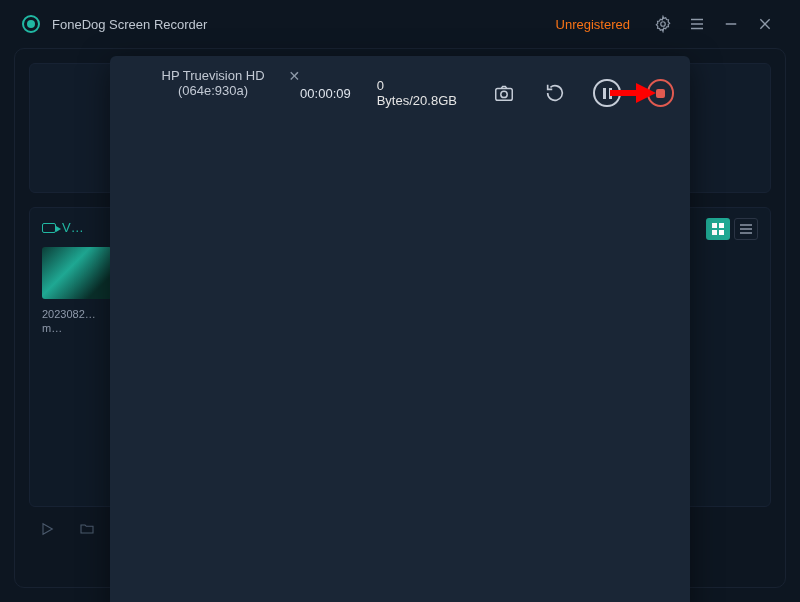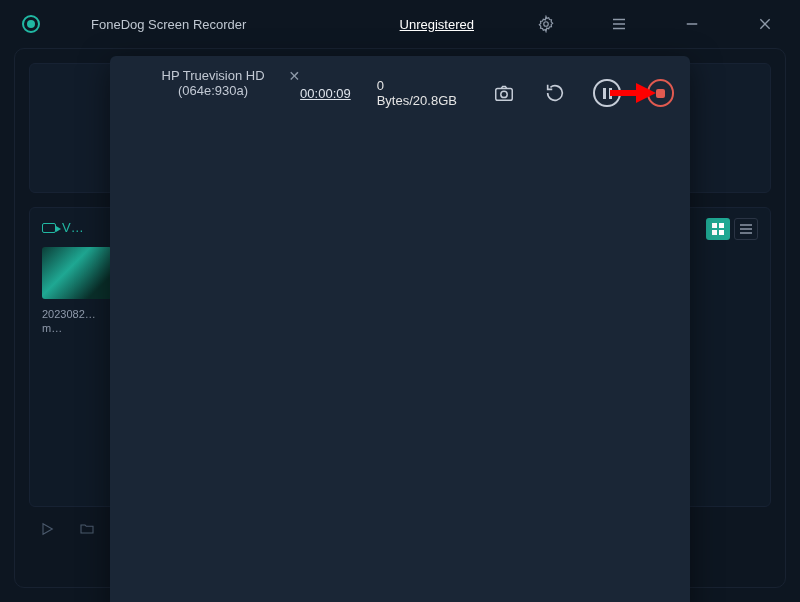--- a/index.html
+++ b/index.html
@@ -12,21 +12,20 @@
     overflow: hidden;
     position: relative;
   }
 
   
   .titlebar {
     display: flex;
     align-items: center;
     height: 48px;
     padding: 0 18px 0 22px;
-    gap: 39px;
   }
   .titlebar .logo {
     width: 18px; height: 18px;
     border-radius: 50%;
     border: 2px solid #21b8a3;
     position: relative;
     margin-right: 12px;
   }
   .titlebar .logo::after {
     content: "";
@@ -34,22 +33,21 @@
     inset: 3px;
     border-radius: 50%;
     background: #21b8a3;
   }
   .titlebar .title {
     font-size: 13px;
     color: #bfc7d1;
   }
   .titlebar .spacer { flex: 1; }
   .titlebar .unreg {
-    color: #ffffff;
-    text-decoration: underline;
+    color: #f97316;
     font-size: 13px;
     margin-right: 16px;
   }
   .tb-icon {
     width: 22px; height: 22px;
     display: flex;
     align-items: center;
     justify-content: center;
     margin: 0 6px;
     color: #8e99a8;
@@ -279,21 +277,21 @@
   .controls {
     height: 50px;
     display: flex;
     align-items: center;
     justify-content: center;
     gap: 26px;
     color: #c6cdd8;
     font-size: 13px;
     position: relative;
   }
-  .timer { color:#dfe4ec;text-decoration:underline; }
+  .timer { color:#dfe4ec; }
   .filesize { color:#e5e5e5; }
   .ctrl-ico {
     width: 26px; height: 26px;
     display:flex;align-items:center;justify-content:center;
     color:#c6cdd8;
     cursor:pointer;
   }
   .pause {
     width:28px;height:28px;border:2px solid #c6cdd8;border-radius:50%;
     display:flex;align-items:center;justify-content:center;gap:3px;

